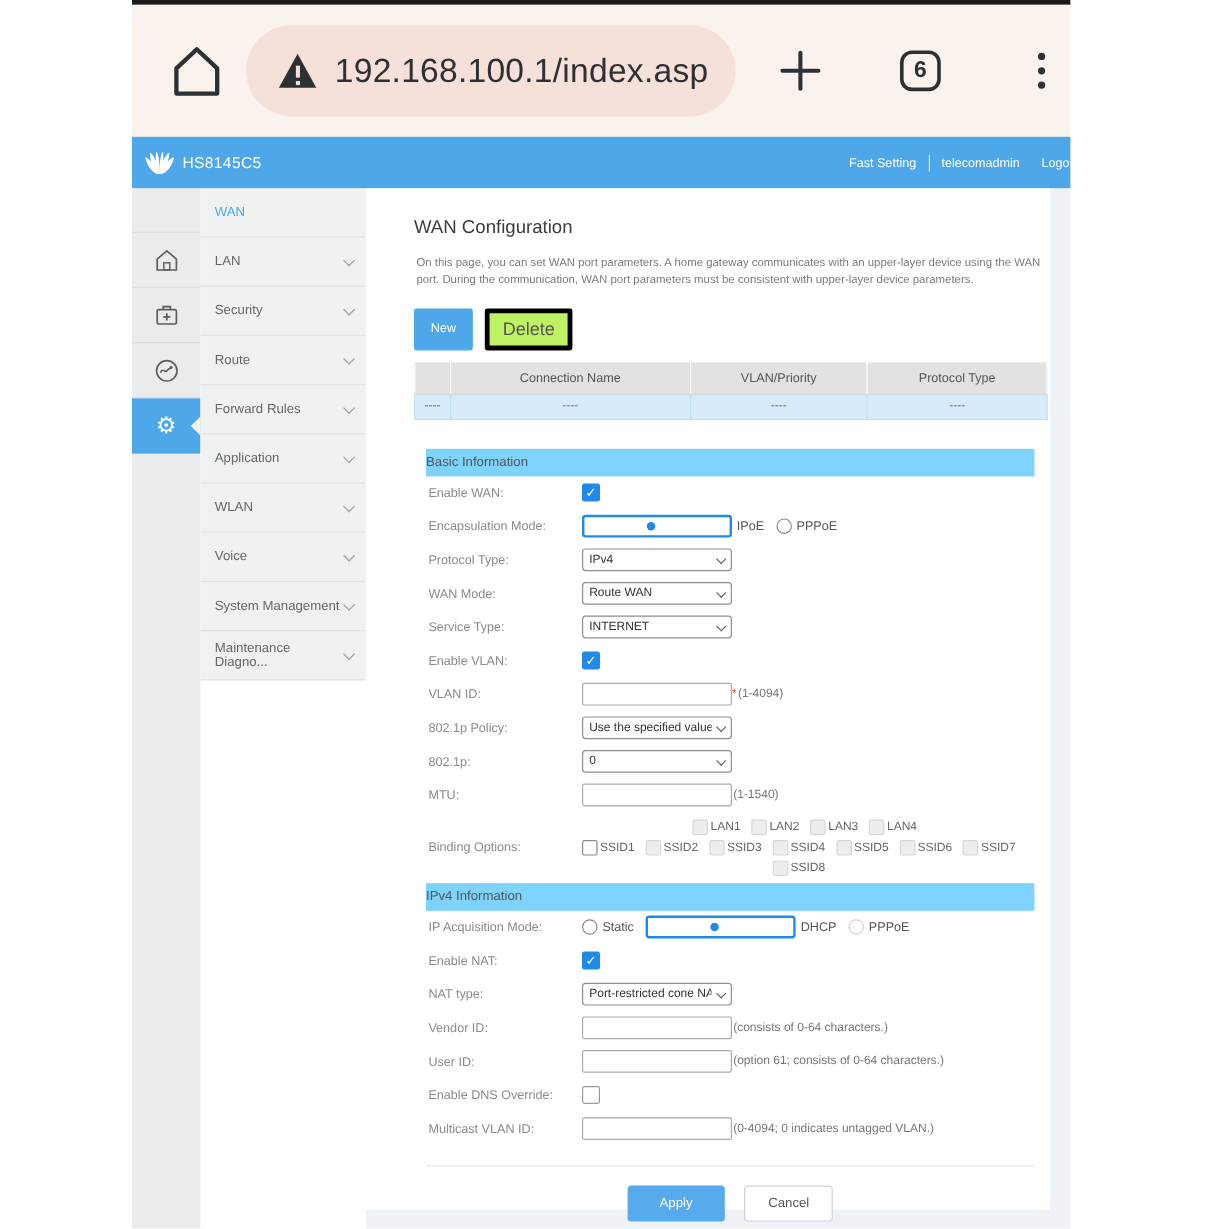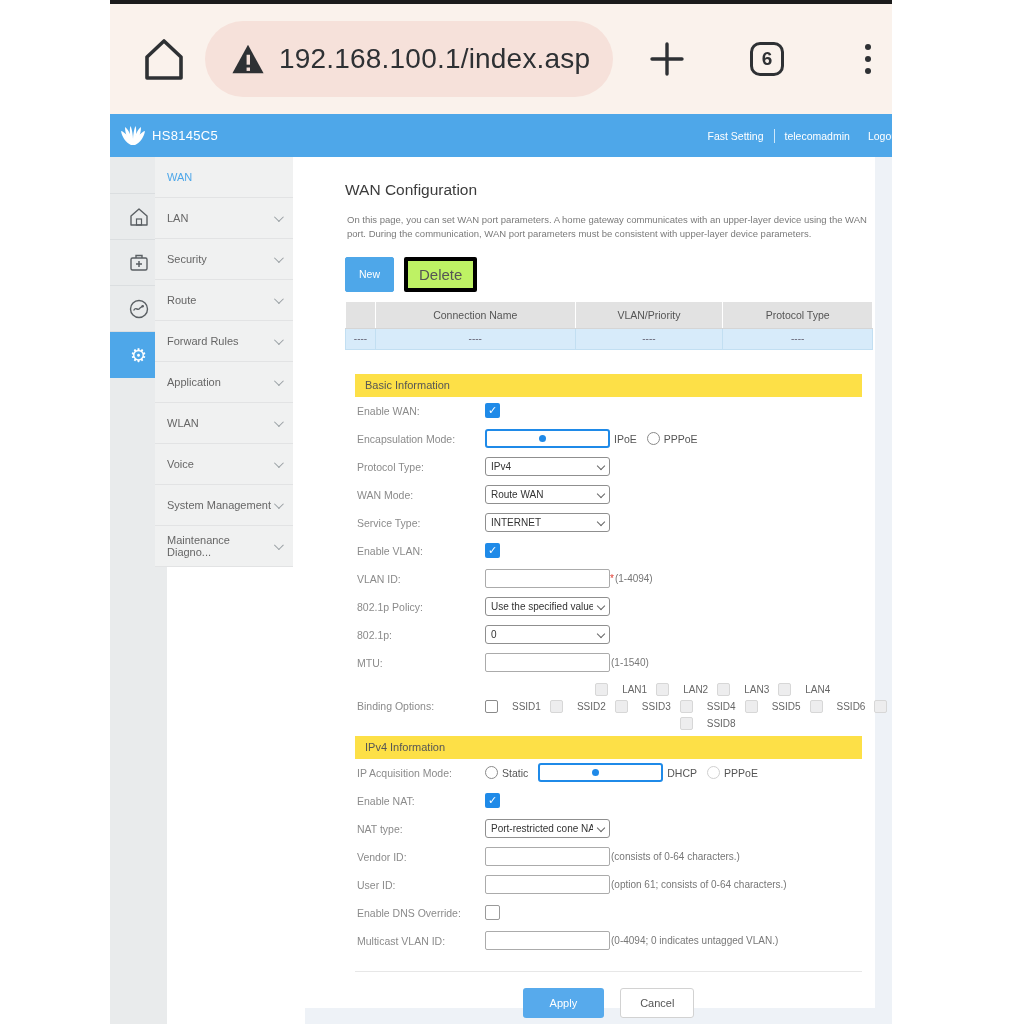--- a/index.html
+++ b/index.html
@@ -30,41 +30,41 @@
 
   
   .rail { position:absolute; left:0; top:157px; width:57px; height:867px; background:#e9ebec; }
   .rail-cell { height:46px; display:flex; align-items:center; justify-content:center; border-bottom:1px solid #dbdee0; }
   .rail-spacer { height:37px; border-bottom:1px solid #dbdee0; }
   .rail-cell.active { background:#4ea7e9; position:relative; border-bottom:none; }
   .rail-cell.active::after { content:""; position:absolute; right:0; top:50%; margin-top:-8px; border-top:8px solid transparent; border-bottom:8px solid transparent; border-right:8px solid #f0f1f1; }
   .gear-glyph { color:#ffffff; font-size:19px; line-height:1; }
 
   
-  .menu { position:absolute; left:45px; top:157px; width:138px; background:#f0f1f1; }
+  .menu { position:absolute; left:57px; top:157px; width:138px; background:#f0f1f1; }
   .menu-item { height:41px; display:flex; align-items:center; padding:0 12px; border-bottom:1px solid #e2e3e4; font-size:11px; color:#666; cursor:pointer; }
   .menu-item .chev { margin-left:auto; width:7px; height:7px; border-right:1.5px solid #9aa0a4; border-bottom:1.5px solid #9aa0a4; transform:rotate(45deg) translateY(-2px); }
   .menu-item.active { color:#4ea7e9; }
 
   
   .main { position:absolute; left:195px; top:157px; width:605px; height:867px; background:#eef2f7; }
   .card { position:absolute; left:0; top:0; width:570px; height:851px; background:#ffffff; }
   .page-title { margin:24px 0 0 40px; font-size:15.5px; color:#3c3c3c; }
   .page-desc { margin:14px 0 0 42px; width:524px; font-size:9.5px; line-height:1.5; color:#7a7a7a; }
   .action-row { margin:15px 0 0 40px; display:flex; gap:10px; }
   .btn-new { background:#4ea7e9; color:#fff; border:1px solid #4ea7e9; font-size:10.5px; padding:5px 13px; border-radius:2px; cursor:pointer;text-align:right; }
   .btn-delete { background:#bef264; color:#555; border:4px solid #000000; font-size:15px; padding:5px 11px; border-radius:2px; cursor:pointer; }
 
   table.conn { margin:9px 0 0 40px; width:528px; border-collapse:collapse; }
   table.conn th { background:#e2e2e2; border:1px solid #fff; border-bottom:1px solid #d5d5d5; height:27px; font-size:10.5px; font-weight:400; color:#555; }
   table.conn td { background:#d7ebfa; border:1px solid #c2dff2; height:21px; font-size:10px; color:#667; text-align:center; }
   table.conn th.c0 { width:30px; } table.conn th.c1 { width:200px; } table.conn th.c2 { width:148px; } table.conn th.c3 { width:150px; }
 
   .form-wrap { margin:24px 0 0 50px; width:507px; }
-  .band { background:#fde047; height:23px; line-height:23px; padding-left:10px; font-size:11px; color:#555; }
+  .band { background:#7dd3fc; height:23px; line-height:23px; font-size:11px; color:#555; }
   .frow { display:flex; align-items:center; min-height:28px; }
   .frow .lbl { width:130px; flex:0 0 130px; font-size:10.5px; color:#8b8b8b; padding-left:2px; }
   .ctl { display:flex; align-items:center; font-size:10.5px; color:#555; }
 
   .cb { display:inline-flex; width:15px; height:15px; border-radius:2px; align-items:center; justify-content:center; cursor:pointer; }
   .cb.on { background:#1f8ae8; color:#fff; font-size:11px; font-weight:700; }
   .cb.off { background:#fff; border:1px solid #9a9a9a; }
   .cb.dim { background:#ededee; border:1px solid #d7d7d7; width:13px; height:13px; }
   .cb.plain { background:#fff; border:1px solid #8a8a8a; width:13px; height:13px; }
 
@@ -78,21 +78,21 @@
   .sel .chev { position:absolute; right:5px; top:5px; width:6px; height:6px; border-right:1.3px solid #666; border-bottom:1.3px solid #666; transform:rotate(45deg); }
   .sel .sel-text { white-space:nowrap; overflow:hidden; }
 
   .tin { width:125px; height:19px; border:1px solid #ababab; border-radius:2px; background:#fff; font-size:10px; padding:0 4px; outline:none; }
   .hint { font-size:10px; color:#777; margin-left:1px; }
   .star { color:#e03a2f; font-size:10px; }
 
   .bind-lines { display:flex; flex-direction:column; gap:4px; padding:6px 0; }
   .bind-line { display:flex; align-items:center; gap:0; font-size:10px; color:#666; }
   .bind-line.indent { padding-left:10px; }
-  .bind-item { display:inline-flex; align-items:center; margin-right:9px;gap:12px; }
+  .bind-item { display:inline-flex; align-items:center; margin-right:9px; }
   .bind-item .cb { margin-right:2px; }
 
   .divider { margin-top:16px; border-top:1px solid #e7e7e7; }
   .submit-row { display:flex; justify-content:center; gap:16px; margin-top:16px; }
   .btn-apply { background:#57aaec; color:#fff; border:none; border-radius:3px; font-size:11px; padding:8px 27px; cursor:pointer; }
   .btn-cancel { background:#fff; color:#555; border:1px solid #d2d2d2; border-radius:3px; font-size:11px; padding:8px 19px; cursor:pointer; }
 </style>
 </head>
 <body>
 

